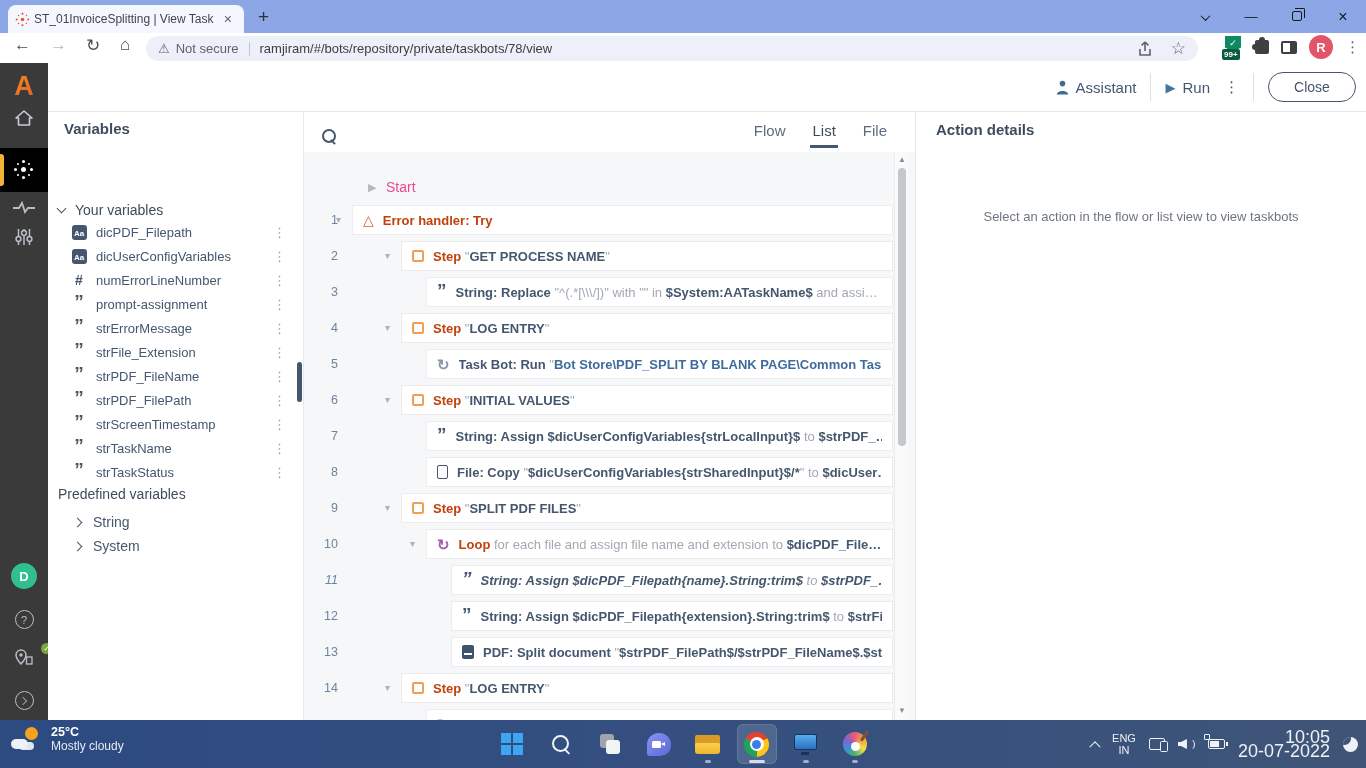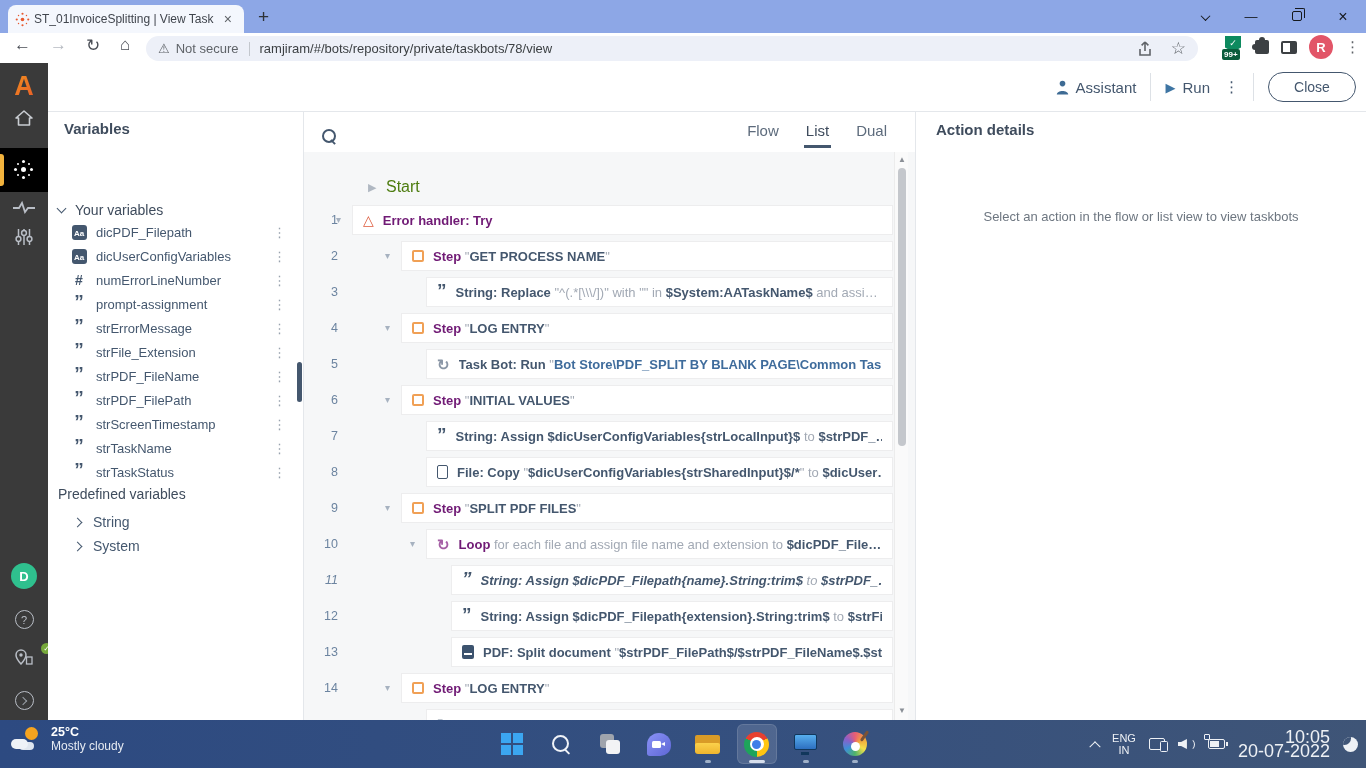--- a/index.html
+++ b/index.html
@@ -94,29 +94,29 @@
   .canvas-bg { position:absolute; left:0; top:40px; right:0; bottom:0; background:#f6f7f8; }
   .canvas-search { position:absolute; left:18px; top:17px; width:16px; height:16px; }
   .canvas-search::before { content:''; position:absolute; left:0; top:0; width:10px; height:10px; border:2px solid #44576e; border-radius:50%; }
   .canvas-search::after { content:''; position:absolute; left:10px; top:10px; width:2px; height:6px; background:#44576e; transform:rotate(-45deg); }
   .view-tabs { position:absolute; right:28px; top:10px; display:flex; gap:27px; }
   .view-tab { font-size:15px; color:#5d6b7c; padding-bottom:9px; position:relative; }
   .view-tab.active { color:#3f4c5d; }
   .view-tab.active::after { content:''; position:absolute; left:-2px; right:-2px; bottom:0; height:3px; background:#44576e; }
   .start-row { position:absolute; left:0; top:62px; height:26px; display:flex; align-items:center; }
   .start-tri { position:absolute; left:64px; color:#b0b8c2; font-size:11px; }
-  .start-lbl { position:absolute; left:82px; font-size:16px; color:#4d7c0f; }
+  .start-lbl { position:absolute; left:82px; font-size:14px; color:#ec4899; }
   .list-row { position:absolute; left:0; width:611px; height:30px; }
   .row-num { position:absolute; left:8px; top:0; width:26px; height:30px; line-height:30px; text-align:right; font-size:12.5px; color:#6c84a0; }
   .row-chev { position:absolute; top:0; height:30px; line-height:29px; font-size:10px; color:#a7b2c0; }
   .row-card { position:absolute; top:0; height:30px; background:#fff; border:1px solid #ededee; display:flex; align-items:center; padding:0 10px; overflow:hidden; }
   .row-text { white-space:nowrap; overflow:hidden; font-size:13px; margin-left:9px; }
   .sg-strong { color:#44576e; font-weight:bold; }
   .sg-dim { color:#a2a9b4; }
-  .sg-accent { color:#701a75; font-weight:bold;margin-top:36px; }
+  .sg-accent { color:#c2410c; font-weight:bold;margin-top:36px; }
   .sg-path { color:#3f6c9c; font-weight:bold; }
   .ic-tri { color:#dd5a3c; font-size:14px; line-height:14px; }
   .ic-step { width:12px; height:12px; border:2px solid #f0a055; border-radius:2px; flex:none; }
   .ic-quote { color:#44576e; font-weight:bold; font-size:19px; line-height:9px; height:13px; }
   .ic-loop { color:#8a96a6; font-size:15px; line-height:15px; font-weight:bold; }
   .ic-loop.purple { color:#a55fa5; }
   .ic-file { width:11px; height:14px; border:1.5px solid #44576e; border-radius:2px; background:#fff; flex:none; }
   .ic-pdf { width:12px; height:14px; background:#3c536e; border-radius:2px; position:relative; flex:none; }
   .ic-pdf::before { content:''; position:absolute; left:2px; right:2px; top:8px; height:2px; background:#fff; }
   .scrolltrack { position:absolute; left:590px; top:40px; width:14px; bottom:0; background:#fafafa; border-left:1px solid #ececec; }
@@ -394,21 +394,21 @@
       </div>
     <span class="vars-thumb"></span>
   </div>
 
   <div class="canvas">
     <div class="canvas-bg"></div>
     <span class="canvas-search"></span>
     <div class="view-tabs" id="view-tabs">
         <span class="view-tab">Flow</span>
         <span class="view-tab active">List</span>
-        <span class="view-tab">Dual</span>
+        <span class="view-tab">File</span>
       </div>
     <div class="start-row">
       <span class="start-tri">▶</span>
       <span class="start-lbl">Start</span>
     </div>
     <div id="list-rows">
         <div class="list-row" style="top: 93px;">
           <span class="row-num">1</span>
           <span class="row-chev" style="left: 32px;">▾</span>
           <div class="row-card" style="left: 48px; width: 541px;">

